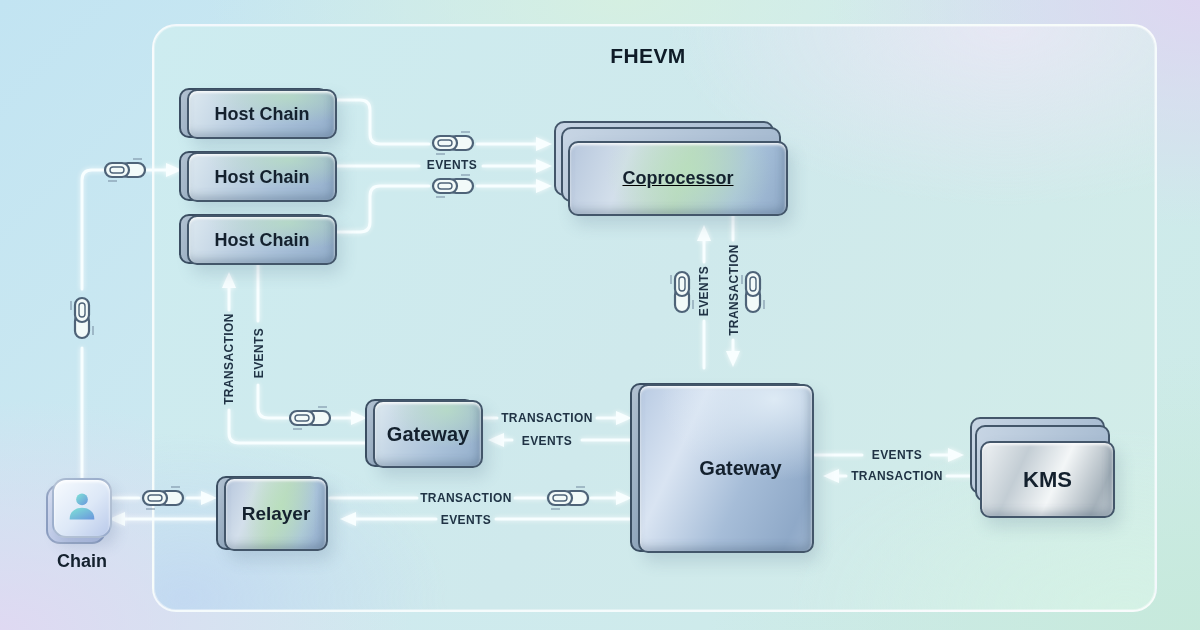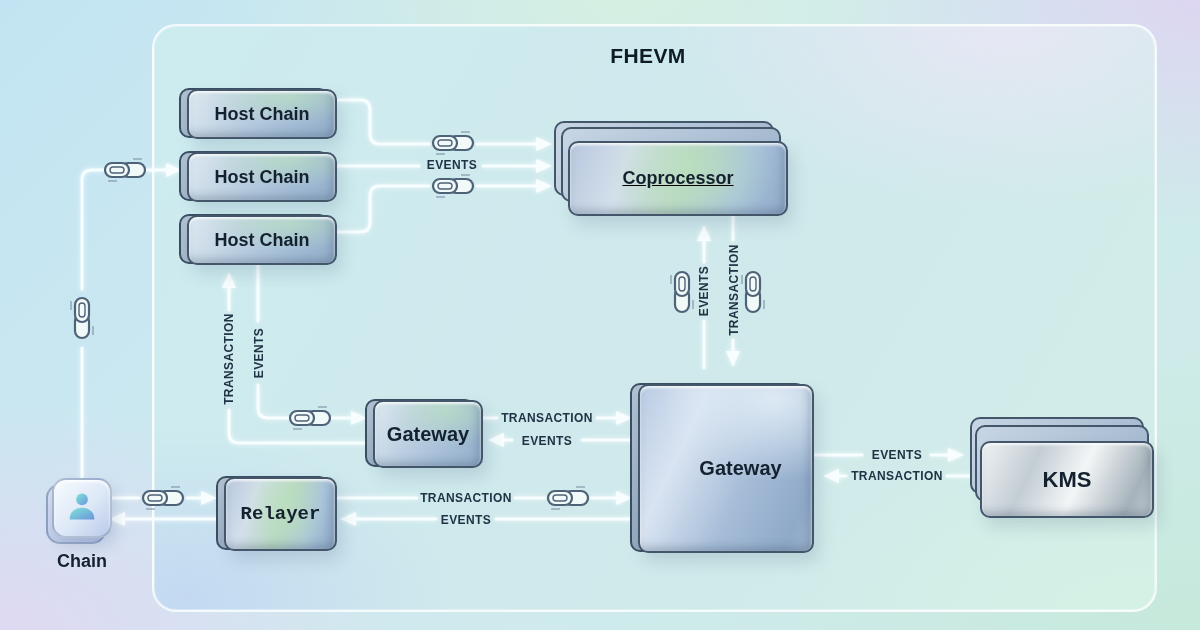--- a/index.html
+++ b/index.html
@@ -207,33 +207,33 @@
         <span>Coprocessor</span>
       </div>
   </div>
 
   <div class="node bevel" style="left:373px;top:392px;width:110px;height:68px;">
     <div class="face grad-std fs20">
         <span>Gateway</span>
       </div>
   </div>
 
-  <div class="node bevel" style="left:224px;top:469px;width:113px;height:74px;font-family:Liberation Mono, monospace;">
+  <div class="node bevel" style="left:224px;top:469px;width:104px;height:74px;">
     <div class="face grad-copro fs19">
         <span>Relayer</span>
       </div>
   </div>
 
   <div class="node bevel" style="left:638px;top:376px;width:176px;height:169px;">
     <div class="face grad-gateway fs20">
         <span>Gateway</span>
       </div>
   </div>
 
-  <div class="node" style="left:980px;top:433px;width:174px;height:77px;">
+  <div class="node" style="left:980px;top:433px;width:135px;height:77px;">
     <div class="layer" style="transform:translate(-10px,-16px);"></div>
     <div class="layer" style="transform:translate(-5px,-8px);"></div>
     <div class="face grad-kms fs22">
         <span>KMS</span>
       </div>
   </div>
 
   <div class="node user-node" style="left:52px;top:478px;width:60px;height:60px;">
     <div class="user-card">
       <span>

